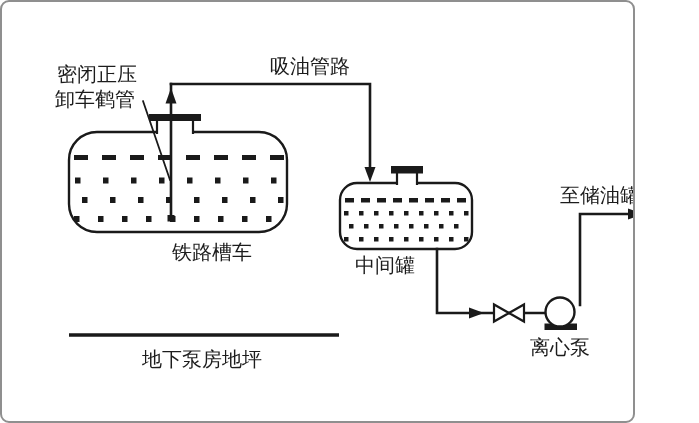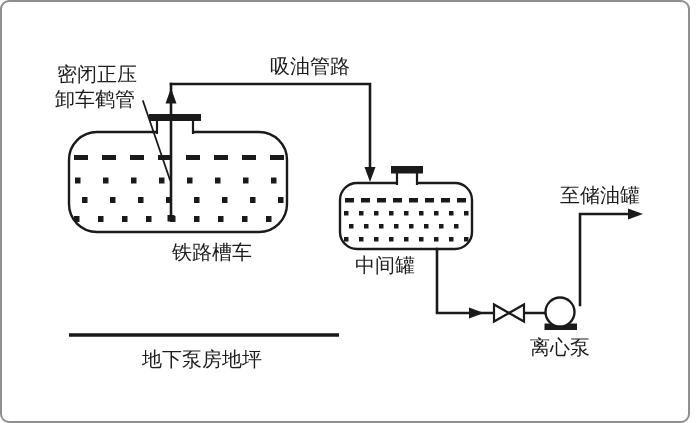--- a/index.html
+++ b/index.html
@@ -1,18 +1,18 @@
 <!DOCTYPE html>
 <html><head>
 <meta charset="utf-8">
 <style>
   html,body{margin:0;padding:0;background:#fff;}
   .frame{
     position:relative;
-    width:690px;height:423px;
+    width:635px;height:423px;
     box-sizing:border-box;
     border:2px solid #8f8f8f;
     border-radius:9px;
     background:#ffffff;
     overflow:hidden;
     font-family:"DejaVu Sans", sans-serif;
   }
   svg{display:block;}
   .tank{fill:#ffffff;stroke:#1a1a1a;stroke-width:2.4;}
   .pipe{fill:none;stroke:#1a1a1a;stroke-width:2.6;stroke-linecap:square;}

